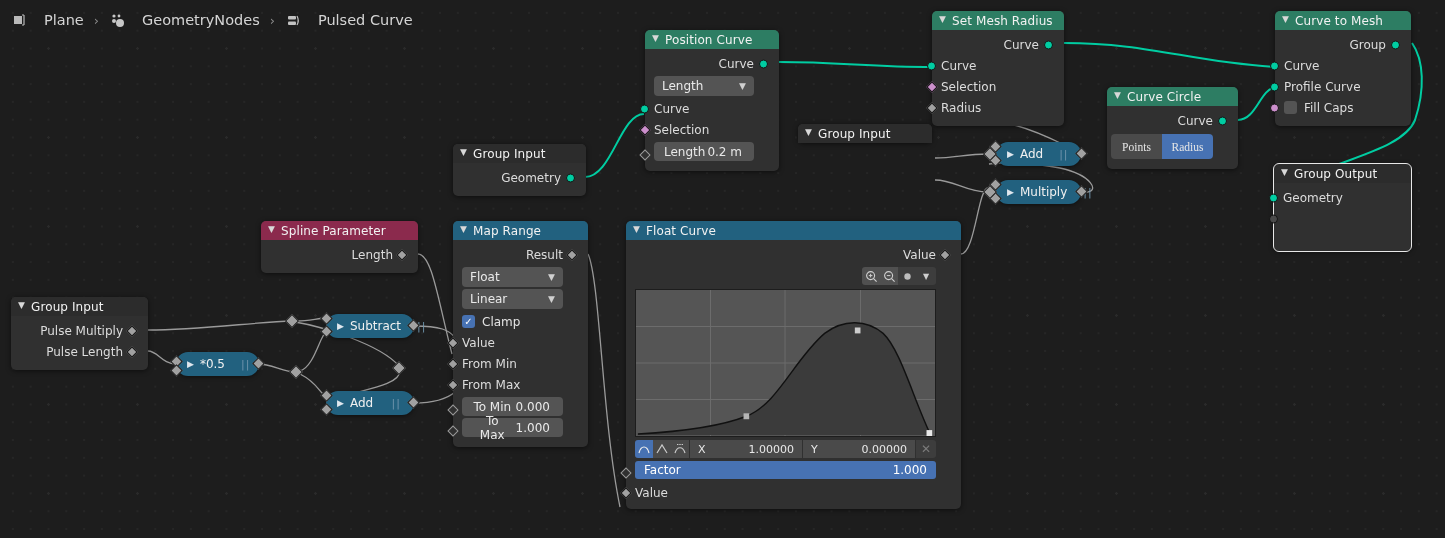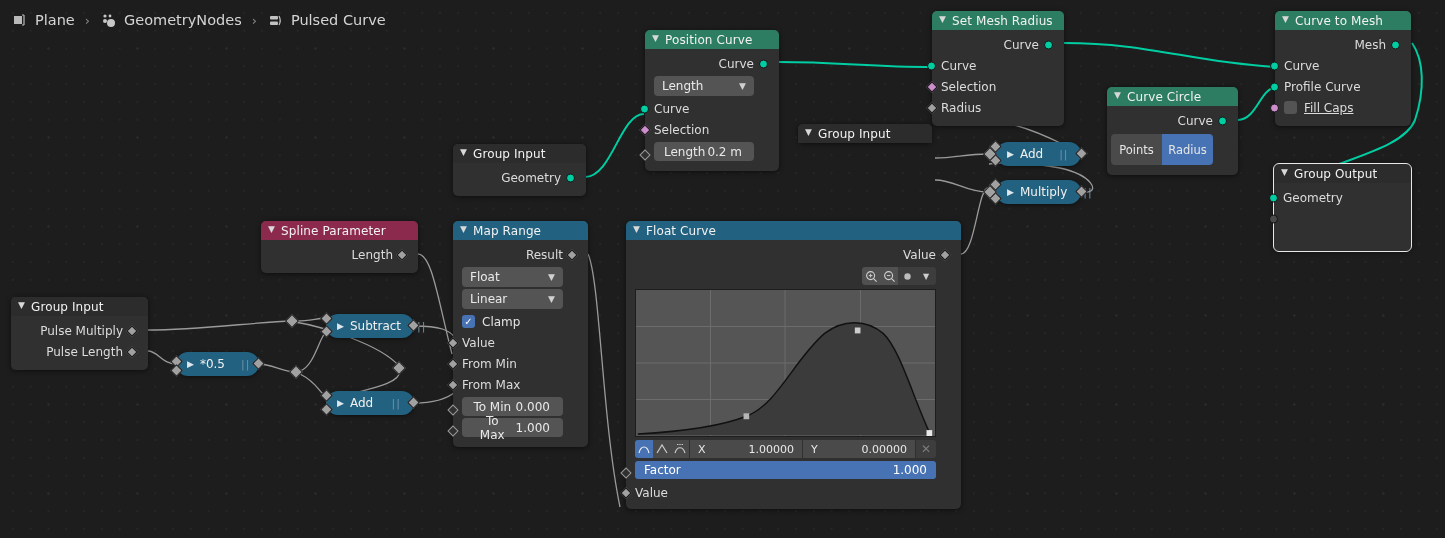--- a/index.html
+++ b/index.html
@@ -18,21 +18,21 @@
       radial-gradient(circle, #262626 1px, transparent 1.1px);
     background-size: 89px 89px, 17.8px 17.8px;
     background-position: 4px 4px, 4px 4px;
   }
   
   #breadcrumb{
     position:absolute; left:0; top:0; height:40px;
     display:flex; align-items:center; gap:0px; padding-left:4px;
     z-index:40; font-size:14.5px; color:#d4d4d4;
   }
-  #breadcrumb .bc-item{ display:flex; align-items:flex-start; gap:7px; padding:0 7px; }
+  #breadcrumb .bc-item{ display:flex; align-items:flex-start; gap:16px; padding:0 7px; }
   #breadcrumb .sep{ color:#8b8b8b; font-size:13px; padding:0 3px; }
   .bc-ico{ width:17px; height:17px; display:inline-block; position:relative; }
 
   
   .node{
     position:absolute; border-radius:5px;
     background:#303030;
     box-shadow:0 1px 5px rgba(0,0,0,.55);
     z-index:10;
   }
@@ -80,30 +80,30 @@
     margin:2px 9px; height:19px; background:#545454; border-radius:4px;
     display:flex; align-items:center; justify-content:space-between;
     padding:0 10px; font-size:12px; color:#e9e9e9;
   }
   .wfield .lbl{ flex:1; text-align:center; }
   .wfield .val{ flex:1; text-align:center; }
   .wcheck{ display:flex; align-items:center; gap:7px; padding:2px 9px; height:21px;}
   .cbox{ width:13px; height:13px; border-radius:3px; background:#4772b3;
          display:flex; align-items:center; justify-content:center;
          color:#fff; font-size:10px; line-height:1; }
-  .wtoggle{ margin:3px 9px 2px 4px; height:31px; display:flex; border-radius:4px; overflow:hidden; }
+  .wtoggle{ margin:3px 9px 2px 4px; height:25px; display:flex; border-radius:4px; overflow:hidden;font-family:Liberation Serif, serif; }
   .wtoggle div{ flex:1; display:flex; align-items:center; justify-content:center;
                 font-size:11.5px; color:#e6e6e6; background:#4a4a4a; }
   .wtoggle div.on{ background:#4772b3; }
   .wslider{
     margin:3px 9px; height:18px; background:#4772b3; border-radius:3px;
     display:flex; align-items:center; justify-content:space-between;
     padding:0 9px; font-size:12px; color:#fff;
   }
-  .wcheckrow{ display:flex; align-items:center; gap:7px;text-decoration:underline; }
+  .wcheckrow{ display:flex; align-items:center; gap:7px; }
   .cbox-empty{ width:13px;height:13px;background:#545454;border-radius:3px; }
 
   
   .pill{
     position:absolute; height:24px; border-radius:12px; background:#22617f;
     display:flex; align-items:center; padding:0 13px 0 11px;
     font-size:12px; color:#f0f0f0; z-index:12;
     box-shadow:0 1px 4px rgba(0,0,0,.5);
   }
   .pill .pchev{ font-size:9px; margin-right:6px; color:#dfe7ee; }
@@ -303,21 +303,21 @@
   </div>
 </div>
 
 <div class="node" style="left:1275px; top:11px; width:136px;">
   <div class="nhead h-geo">
     <span class="chev">▼</span>
     <span>Curve to Mesh</span>
   </div>
   <div class="nbody">
     <div class="row out">
-      <span>Mesh</span>
+      <span>Group</span>
       <span class="sock right geo"></span>
     </div>
     <div class="row in">
       <span class="sock left geo"></span>
       <span>Curve</span>
     </div>
     <div class="row in">
       <span class="sock left geo"></span>
       <span>Profile Curve</span>
     </div>

